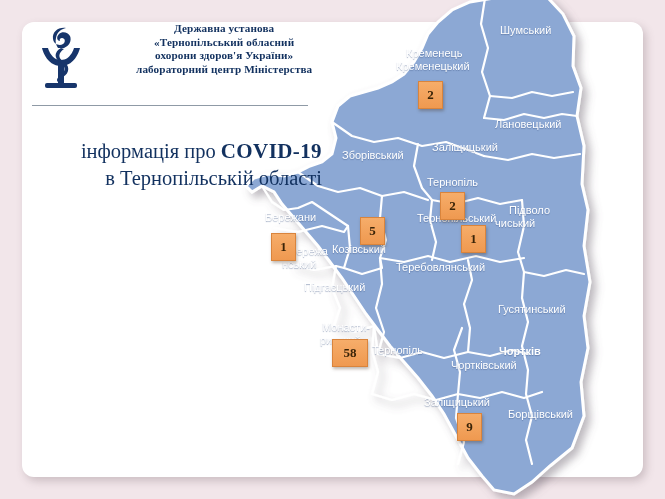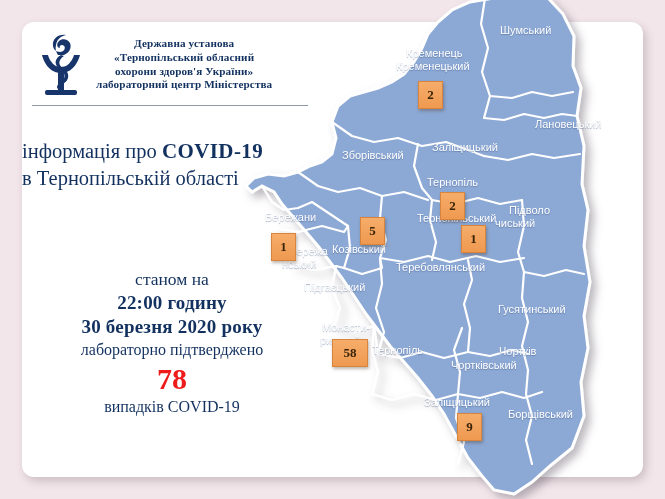--- a/index.html
+++ b/index.html
@@ -11,35 +11,35 @@
   #stage{position:relative;width:665px;height:499px;}
 
   
   .card{
     position:absolute;left:22px;top:22px;width:621px;height:455px;
     background:#ffffff;border-radius:12px;
     box-shadow:3px 4px 9px rgba(90,70,80,.25);
   }
 
   
-  .header{position:absolute;left:22px;top:22px;width:300px;height:85px;display:flex;align-items:center;}
+  .header{position:absolute;left:22px;top:22px;width:300px;height:85px;display:flex;align-items:flex-start;gap:40px;}
   .emblem{width:58px;height:72px;flex:0 0 58px;margin-left:10px;}
   .org-text{
     margin-left:6px;color:#12315f;font-weight:bold;font-size:11.2px;line-height:13.6px;
     text-align:center;letter-spacing:.1px;
   }
   .divider{
     position:absolute;left:32px;top:105px;width:276px;height:0;
     border-top:1.4px solid #8f9aa6;
   }
 
   
   .headline{
     position:absolute;left:22px;top:138px;width:300px;
-    text-align:left;color:#12315f;font-size:20.5px;line-height:27px;
+    text-align:right;color:#12315f;font-size:20.5px;line-height:27px;
   }
   .headline .covid{font-weight:bold;letter-spacing:.4px;font-size:21px;}
   .headline .l2{display:block;}
 
   
   .status{
     position:absolute;left:22px;top:268px;width:300px;
     text-align:center;color:#12315f;
   }
   .st-line{font-size:17.5px;line-height:23px;}
@@ -148,38 +148,38 @@
           <path d="M296,374 L294,398 L300,420 L294,444 L300,468"></path>
 
           <path d="M226,398 L224,422 L232,446 L226,468"></path>
         </g>
       </g>
     </svg>
 
     <span class="dlabel" style="left:268px;top:28px;">Шумський</span>
     <span class="dlabel" style="left:174px;top:51px;">Кременець</span>
     <span class="dlabel" style="left:164px;top:64px;">Кременецький</span>
-    <span class="dlabel" style="left:263px;top:122px;margin-left:40px;">Лановецький</span>
+    <span class="dlabel" style="left:263px;top:122px;">Лановецький</span>
     <span class="dlabel" style="left:110px;top:153px;">Зборівський</span>
     <span class="dlabel" style="left:200px;top:145px;">Заліщицький</span>
     <span class="dlabel" style="left:195px;top:180px;">Тернопіль</span>
     <span class="dlabel" style="left:185px;top:216px;">Тернопільський</span>
     <span class="dlabel c" style="left:277px;top:208px;">Підволо</span>
     <span class="dlabel c" style="left:263px;top:221px;">чиський</span>
     <span class="dlabel" style="left:100px;top:203px;margin-top:44px;">Козівський</span>
     <span class="dlabel" style="left:33px;top:215px;">Бережани</span>
     <span class="dlabel" style="left:57px;top:249px;">Бережа</span>
     <span class="dlabel" style="left:50px;top:262px;">нський</span>
     <span class="dlabel" style="left:72px;top:285px;">Підгаєцький</span>
     <span class="dlabel" style="left:164px;top:265px;">Теребовлянський</span>
     <span class="dlabel" style="left:266px;top:307px;">Гусятинський</span>
     <span class="dlabel" style="left:90px;top:325px;">Монасти-</span>
     <span class="dlabel" style="left:88px;top:338px;">риський</span>
     <span class="dlabel" style="left:140px;top:348px;">Тернопіль</span>
-    <span class="dlabel" style="left:267px;top:349px;">Чортків</span>
+    <span class="dlabel" style="left:267px;top:349px;font-weight:bold;">Чортків</span>
     <span class="dlabel" style="left:219px;top:363px;">Чортківський</span>
     <span class="dlabel" style="left:192px;top:400px;">Заліщицький</span>
     <span class="dlabel" style="left:276px;top:412px;">Борщівський</span>
 
     <span class="badge" style="left:186px;top:85px;">2</span>
     <span class="badge" style="left:208px;top:196px;">2</span>
     <span class="badge" style="left:229px;top:229px;">1</span>
     <span class="badge" style="left:128px;top:221px;">5</span>
     <span class="badge" style="left:39px;top:237px;">1</span>
     <span class="badge wide" style="left:100px;top:343px;">58</span>
@@ -214,22 +214,14 @@
       <div>лабораторний центр Міністерства</div>
     </div>
   </div>
   <div class="divider"></div>
 
   <div class="headline">
     <span>інформація про </span><span class="covid">COVID-19</span>
     <span class="l2">в Тернопільській області</span>
   </div>
 
-  <div class="status">
-    <div class="st-line">станом на</div>
-    <div class="st-strong">22:00 годину</div>
-    <div class="st-strong">30 березня 2020 року</div>
-    <div class="st-small">лабораторно підтверджено</div>
-    <div class="st-big">78</div>
-    <div class="st-small">випадків COVID-19</div>
-  </div>
 
 </div>
 
 </body></html>

